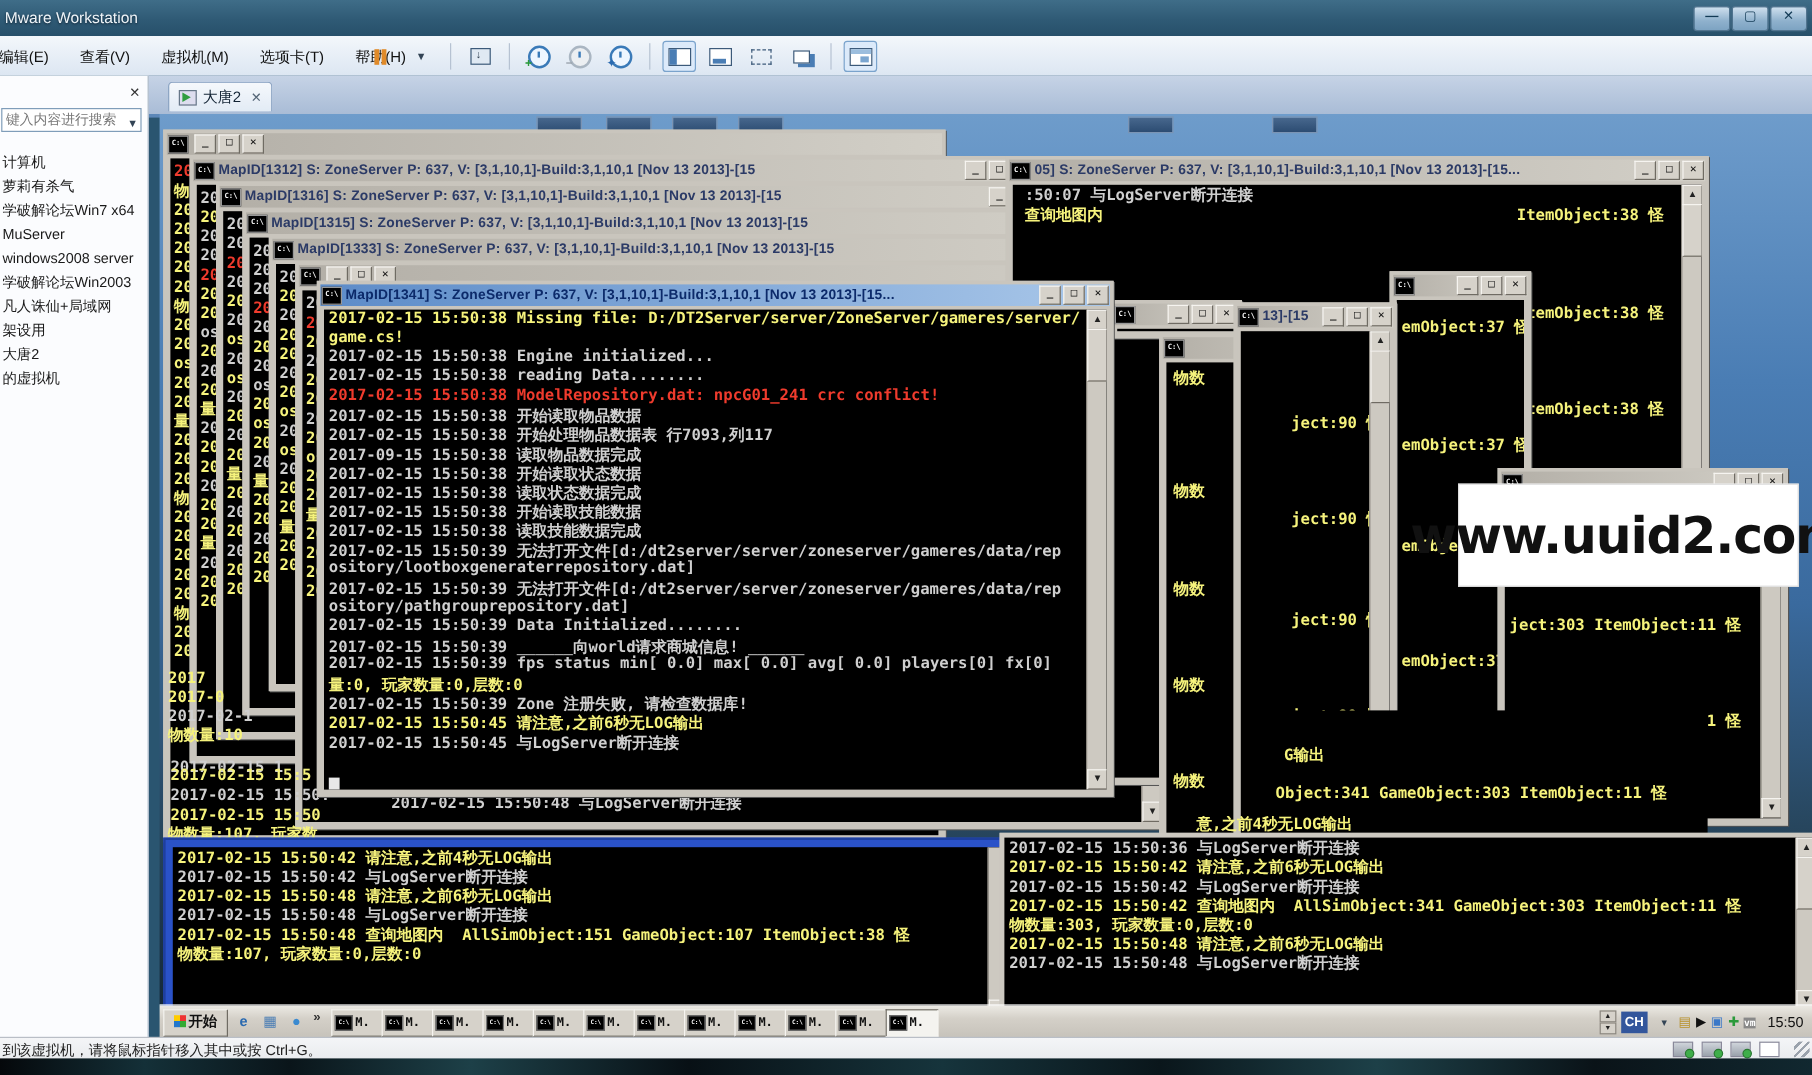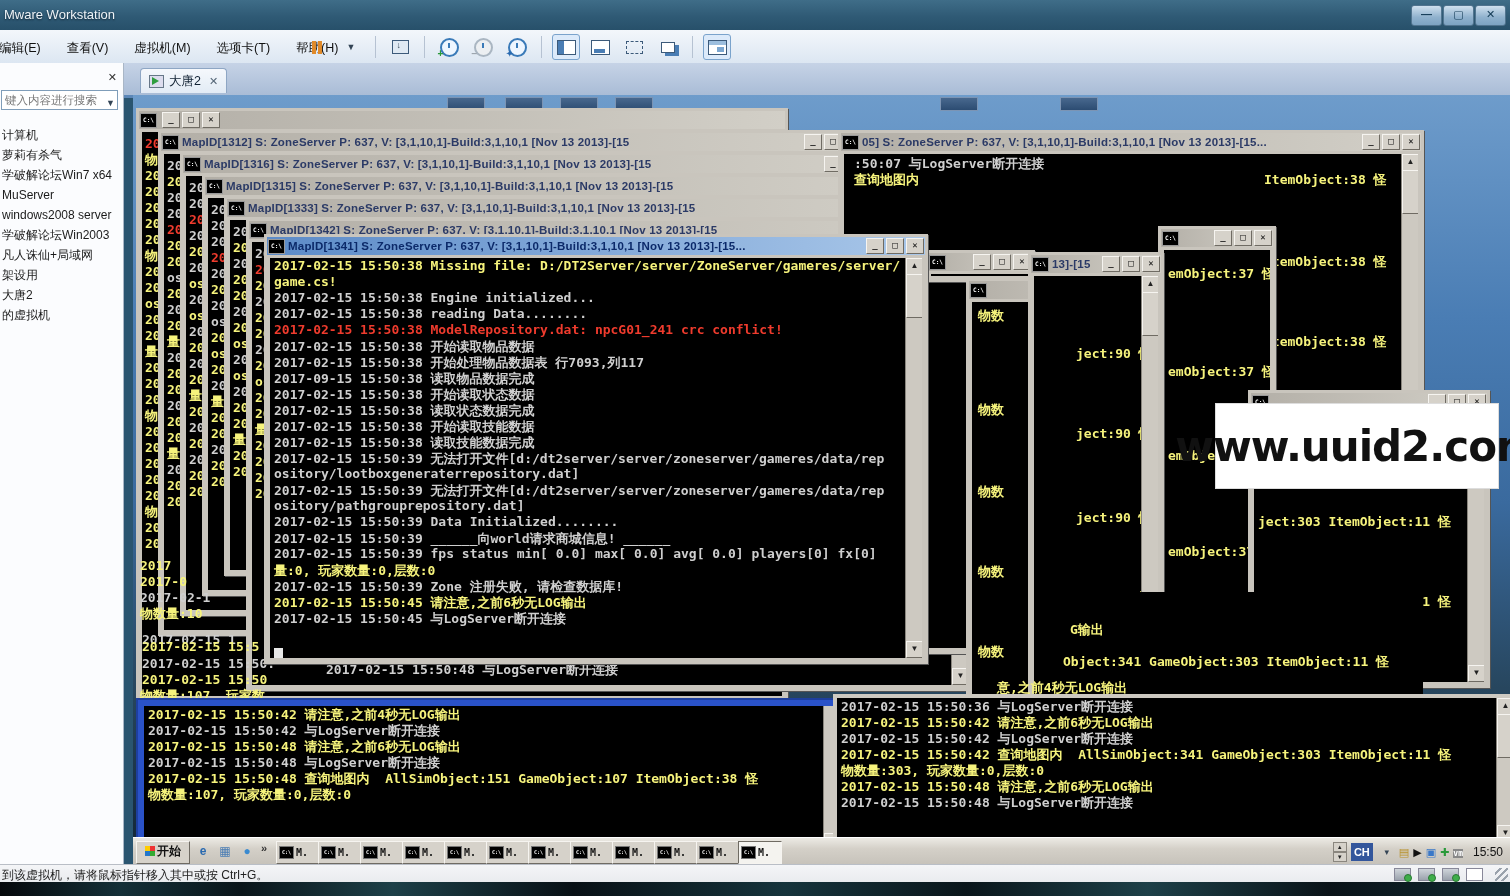--- a/index.html
+++ b/index.html
@@ -381,21 +381,20 @@
           <div class="frag c-y" style="left: 3px; top: 180px;">20</div>
           <div class="frag c-y" style="left: 3px; top: 196px;">20</div>
           <div class="frag c-y" style="left: 3px; top: 212px;">量</div>
           <div class="frag c-y" style="left: 3px; top: 228px;">20</div>
           <div class="frag c-y" style="left: 3px; top: 244px;">20</div>
         </div>
       </div>
       <div class="win" style="left: 246px; top: 218px; width: 722px; height: 467px;">
         <div class="tbar">
           <div class="cicon">C:\</div>
-          <div class="ttext">MapID[1342] S: ZoneServer P: 637, V: [3,1,10,1]-Build:3,1,10,1 [Nov 13 2013]-[15</div>
           <div class="tbtns">
             <div class="tb">_</div>
             <div class="tb">□</div>
             <div class="tb">✕</div>
           </div>
         </div>
         <div class="cbody">
           <div class="frag c-w" style="left: 3px; top: 4px;">20</div>
           <div class="frag c-r" style="left: 3px; top: 20px;">20</div>
           <div class="frag c-y" style="left: 3px; top: 36px;">20</div>

